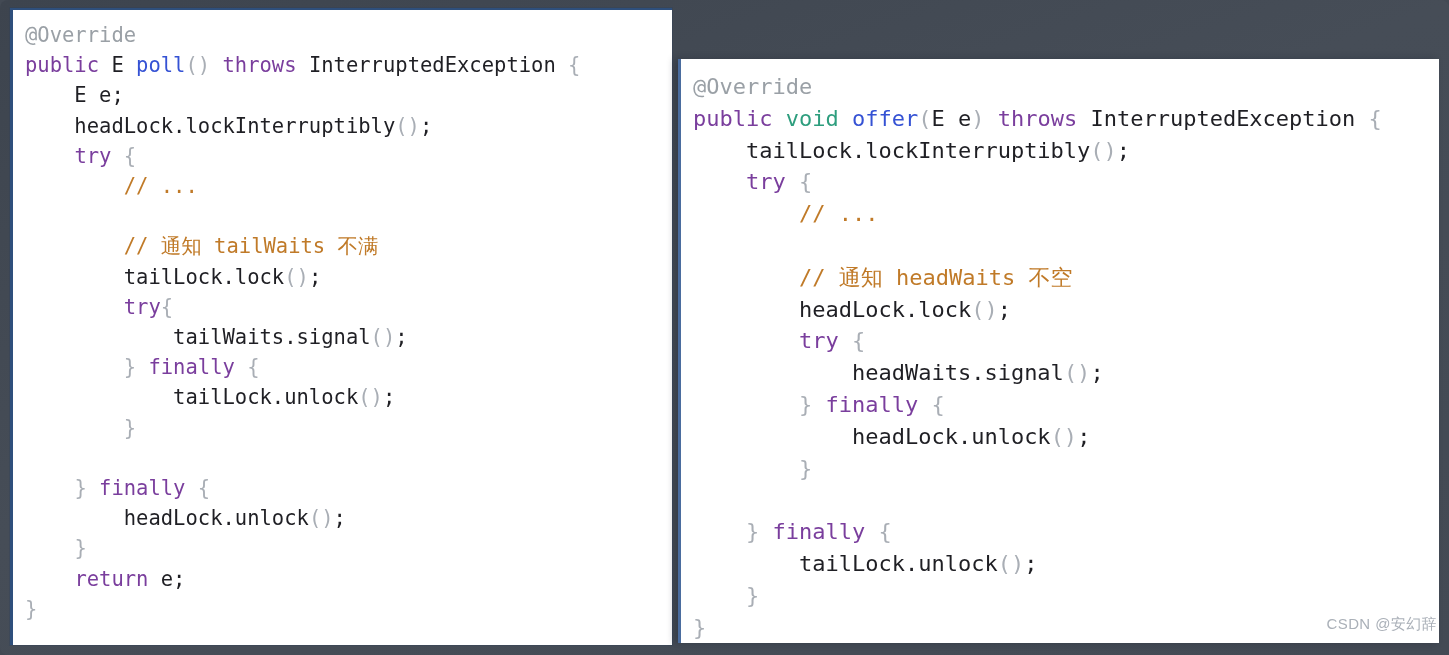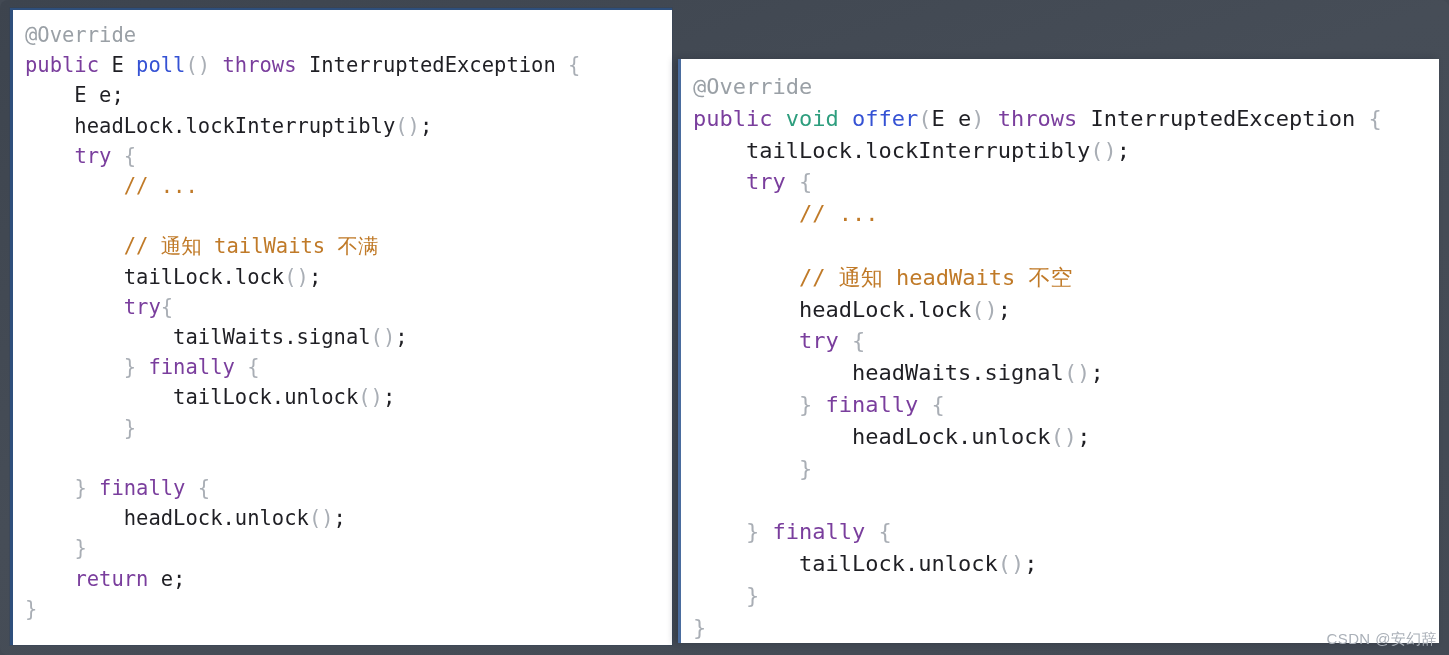--- a/index.html
+++ b/index.html
@@ -78,21 +78,21 @@
   .t-kw      { color: #7a3e9d; }      
   .t-type    { color: #2e9e7e; }      
   .t-method  { color: #3552d4; }      
   .t-anno    { color: #9aa0a6; }      
   .t-punct   { color: #a9aeb5; }      
   .t-comment { color: #c07a28; }
 
   #watermark {
     position: absolute;
     right: 12px;
-    bottom: 6px;
+    bottom: 21px;
     color: #aab0b8;
     font-family: "Liberation Sans", sans-serif;
     font-size: 15px;
     letter-spacing: 0.4px;
     white-space: pre;
   }
 </style>
 </head>
 <body>
 

